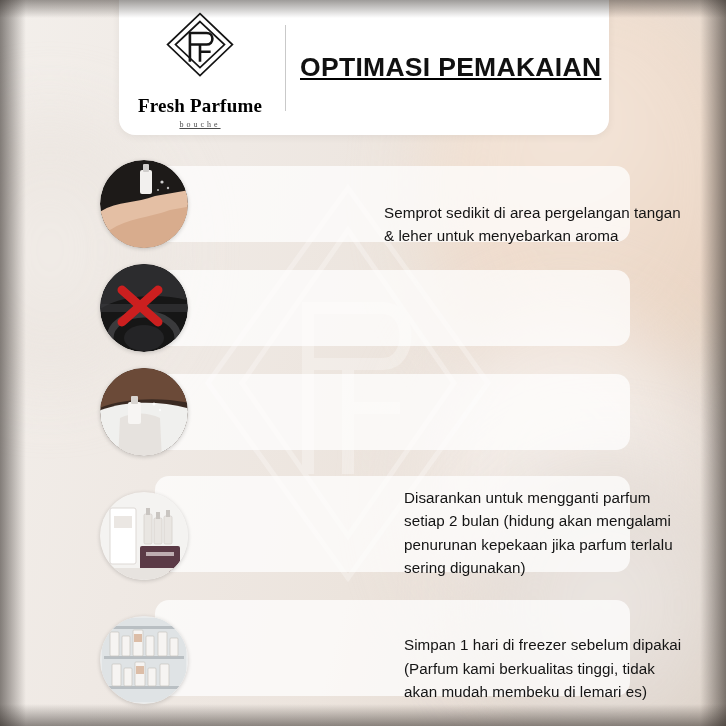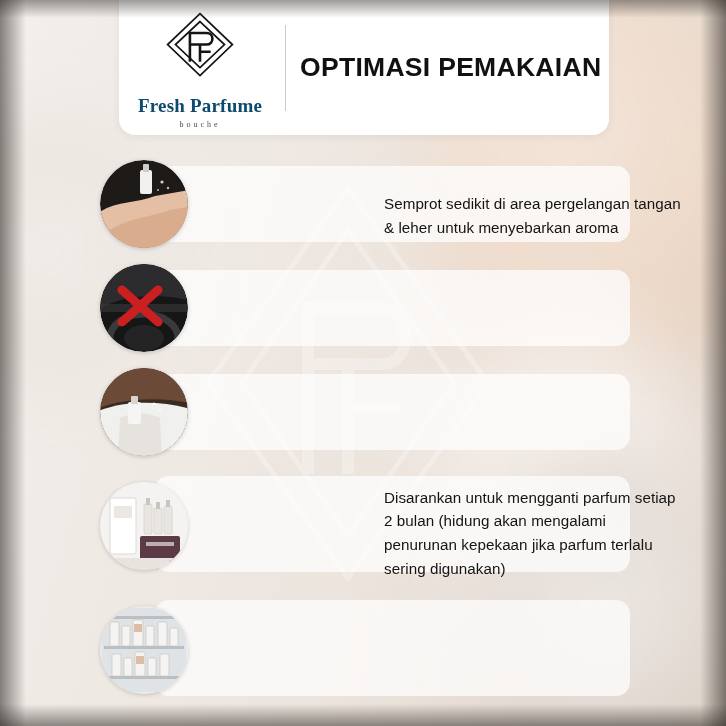--- a/index.html
+++ b/index.html
@@ -62,55 +62,56 @@
   }
   .brand {
     width: 162px;
     display: flex; flex-direction: column;
     align-items: center; justify-content: center;
     padding-top: 4px;
   }
   .brand-mark { width: 72px; height: 68px; }
   .brand-name {
     font-family: "Liberation Serif", serif;
-    font-size: 19px; font-weight: 700; color: #0c4a6e;
+    font-size: 19px; font-weight: 700; color: #000000;
     letter-spacing: .2px; margin-top: 17px;
   }
   .brand-sub {
     font-family: "Liberation Serif", serif;
     font-size: 8px; letter-spacing: 3px; color: #4a4a4a;
-    margin-top: 3px; text-transform: lowercase;
+    margin-top: 3px; text-transform: lowercase; text-decoration: underline;
   }
   .divider-v {
     width: 1px; height: 86px; background: #c9c9c9; margin: 0 14px 0 4px;
   }
   .header-title {
     flex: 1;
     padding-right: 4px;
+    text-decoration: underline;
   }
   .header-title .line {
     font-family: "Liberation Sans", sans-serif;
     font-weight: 700;
     font-size: 26.5px;
     letter-spacing: .3px;
     color: #111111;
     line-height: 1.28;
     white-space: nowrap;
   }
 
   
   .items {
     position: absolute;
     left: 0; top: 160px;
     width: 726px;
   }
   .item {
     position: relative;
     display: flex;
-    align-items: center;
+    align-items: flex-end;
     margin-bottom: 16px;
     height: 88px;
   }
   .item .bubble {
     position: absolute;
     left: 155px;
     top: 6px;
     height: 76px;
     width: 475px;
     background: rgba(255,255,255,.72);
@@ -121,21 +122,21 @@
     position: relative;
     z-index: 3;
     margin-left: 196px;
     padding-top: 24px;
     padding-right: 44px;
     font-size: 15.2px;
     line-height: 1.55;
     color: #141414;
     letter-spacing: .05px;
   }
-  .item.tall { height: 108px; }
+  .item.tall { height: 108px; gap: 20px; }
   .item.tall .bubble { height: 96px; top: 4px; }
   .item.tall .text { padding-top: 14px; }
 
   .thumb {
     position: relative;
     z-index: 2;
     margin-left: 100px;
     width: 88px; height: 88px;
     border-radius: 50%;
     overflow: hidden;
@@ -318,20 +319,21 @@
               <rect x="48" y="52" width="8" height="18" rx="1"></rect>
               <rect x="60" y="48" width="9" height="22" rx="1"></rect>
             </g>
             <g fill="#d8b39a" opacity=".85">
               <rect x="34" y="18" width="8" height="8"></rect>
               <rect x="36" y="50" width="8" height="8"></rect>
             </g>
           </g>
         </svg>
       </div>
+      <div class="text">Simpan 1 hari di freezer sebelum dipakai (Parfum kami berkualitas tinggi, tidak akan mudah membeku di lemari es)</div>
     </div>
 
   </div>
 
   <div class="edge edge-left"></div>
   <div class="edge edge-right"></div>
   <div class="edge edge-top"></div>
   <div class="edge edge-bottom"></div>
 </div>
 

